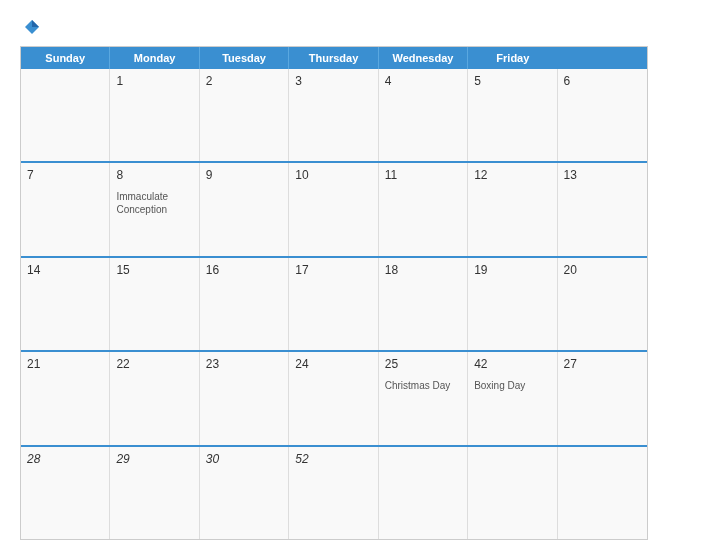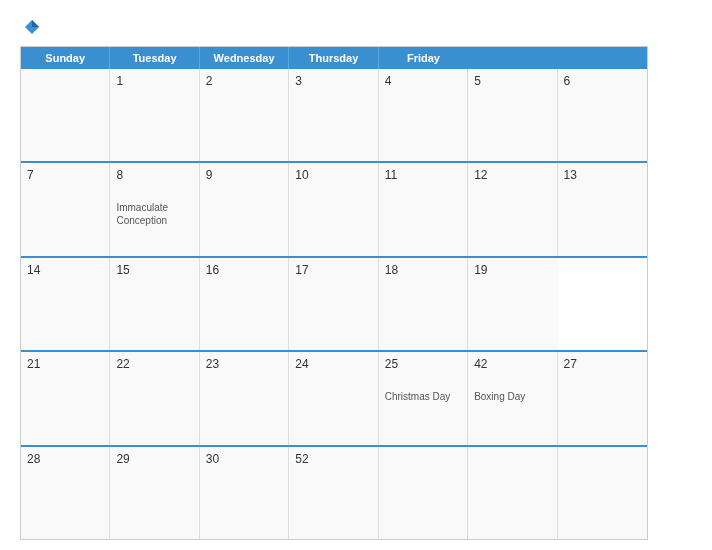--- a/index.html
+++ b/index.html
@@ -84,20 +84,21 @@
       flex-direction: column;
     }
     .cal-week {
       display: grid;
       grid-template-columns: repeat(7, 1fr);
       flex: 1;
       border-bottom: 2px solid #3a8fd1;
     }
     .cal-week:last-child {
       border-bottom: none;
+      font-style: italic;
     }
     .cal-cell {
       border-right: 1px solid #ddd;
       padding: 5px 6px;
       font-size: 11px;
       color: #333;
       background: #f9f9f9;
       min-height: 70px;
       vertical-align: top;
     }
@@ -111,21 +112,21 @@
       font-size: 12px;
       font-weight: normal;
       color: #333;
       display: block;
       margin-bottom: 2px;
     }
     .holiday {
       font-size: 10px;
       color: #555;
       line-height: 1.3;
-      margin-top: 19px;
+      margin-top: 8px;
     }
   </style>
 </head>
 <body>
 
 <div class="page">
   <div class="header">
     <div class="logo">
       <span class="logo-text-general"></span>
       <svg class="logo-icon" viewBox="0 0 18 18">
@@ -134,23 +135,24 @@
       </svg>
       <span class="logo-text-blue"></span>
     </div>
     <h1 class="title"></h1>
     <div class="country"></div>
   </div>
 
   <div class="calendar">
     <div class="cal-header-row">
     <div class="cal-header-cell">Sunday</div>
+        <div class="cal-header-cell">Monday</div>
         <div class="cal-header-cell">Tuesday</div>
+        <div class="cal-header-cell">Thursday</div>
         <div class="cal-header-cell">Wednesday</div>
-        <div class="cal-header-cell">Thursday</div>
         <div class="cal-header-cell">Friday</div>
       </div>
     <div class="cal-body">
     <div class="cal-week">
           <div class="cal-cell empty"></div>
           <div class="cal-cell">
             <span class="day-num">1</span>
           </div>
           <div class="cal-cell">
             <span class="day-num">2</span>
@@ -203,20 +205,23 @@
             <span class="day-num">16</span>
           </div>
           <div class="cal-cell">
             <span class="day-num">17</span>
           </div>
           <div class="cal-cell">
             <span class="day-num">18</span>
           </div>
           <div class="cal-cell">
             <span class="day-num">19</span>
+          </div>
+          <div class="cal-cell">
+            <span class="day-num">20</span>
           </div>
         </div>
         <div class="cal-week">
           <div class="cal-cell">
             <span class="day-num">21</span>
           </div>
           <div class="cal-cell">
             <span class="day-num">22</span>
           </div>
           <div class="cal-cell">

